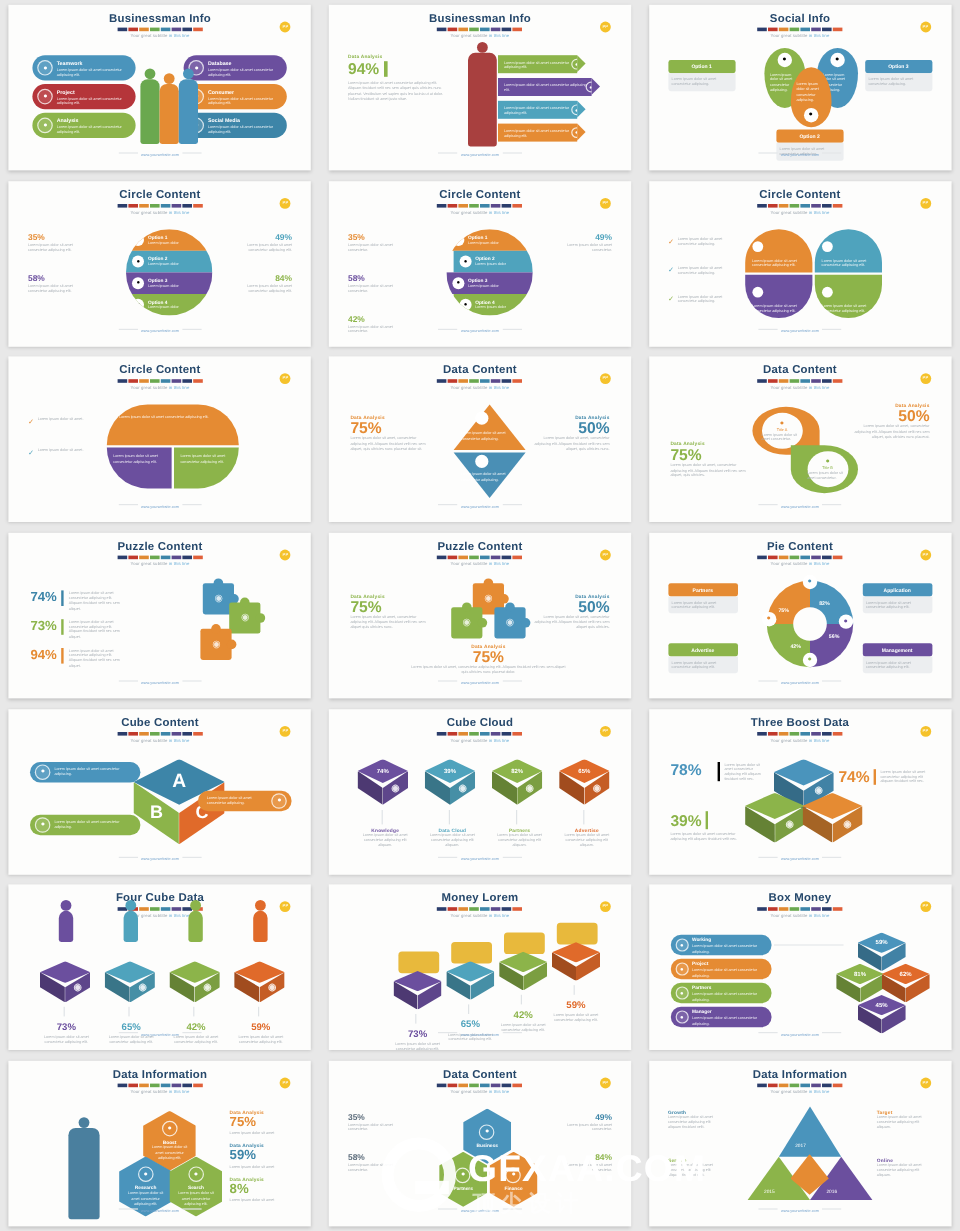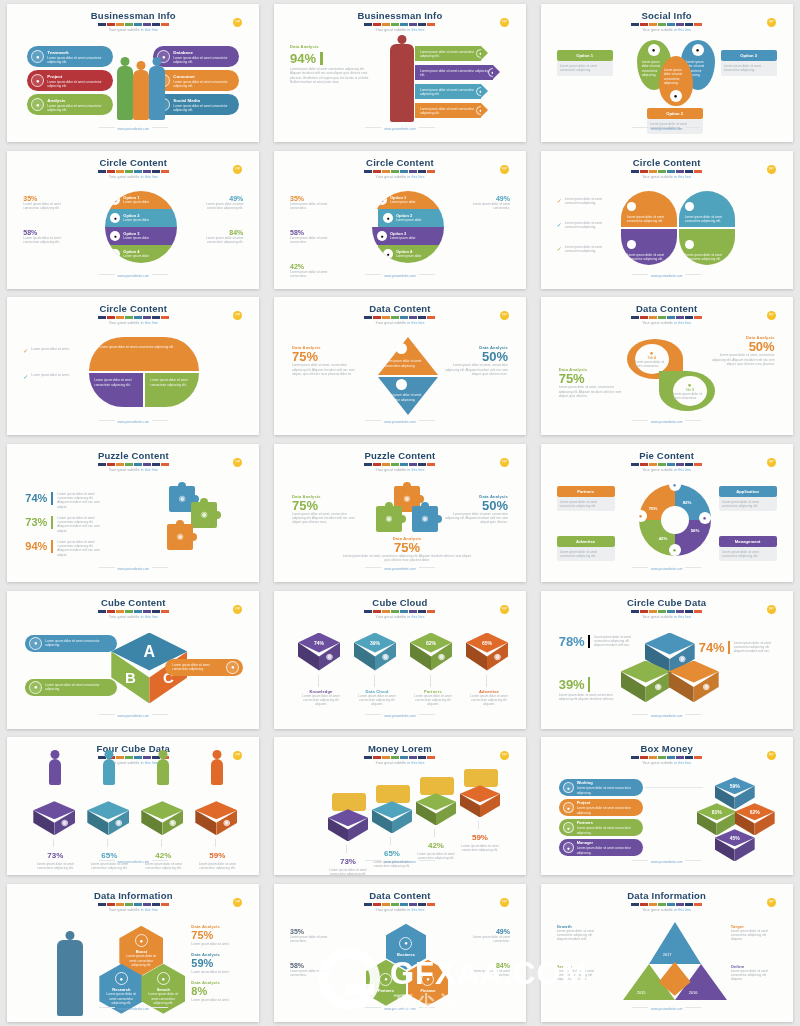--- a/index.html
+++ b/index.html
@@ -879,21 +879,21 @@
             <div class="cap" style="color:#e06a2a">Advertise</div>
             <div class="lorem">Lorem ipsum dolor sit amet consectetur adipiscing elit aliquam.</div>
           </div>
           <div class="s-foot">www.yourwebsite.com</div>
         </div>
       </div>
     </div>
     <div class="slide-cell">
       <div class="slide">
         <div class="slide-inner">
-          <div class="s-title">Circle Cube Data</div>
+          <div class="s-title">Three Boost Data</div>
           <div class="s-rule">
             <i style="background:#2b3d6b"></i>
             <i style="background:#c0392b"></i>
             <i style="background:#e08a32"></i>
             <i style="background:#6aa84f"></i>
             <i style="background:#3d85a8"></i>
             <i style="background:#5b4a8c"></i>
             <i style="background:#2b3d6b"></i>
             <i style="background:#e0603a"></i>
           </div>
@@ -920,21 +920,21 @@
           <div class="cube" style="left:120px;top:64px;width:50px;height:44px">
             <div class="top" style="background:#e58b33">
               <div class="face-t"></div>
             </div>
             <div class="lft" style="background:#a56425"></div>
             <div class="rgt" style="background:#ca7a2d">
               <div class="face-t" style="font-size:8px;opacity:.85">◉</div>
             </div>
           </div>
           <div style="position:absolute;left:10px;top:38px;width:78px;display:flex;gap:4px">
-            <span class="big-pct" style="color:#4a94bc;border-right:2px solid #000000;padding-right:3px">78%</span>
+            <span class="big-pct" style="color:#4a94bc;border-right:2px solid #000000;padding-right:13px">78%</span>
             <span style="width:42px">
               <div class="lorem">Lorem ipsum dolor sit amet consectetur adipiscing elit aliquam tincidunt velit nec.</div>
             </span>
           </div>
           <div style="position:absolute;left:10px;top:78px;width:60px"><span class="big-pct" style="color:#8cb44a;border-right:2px solid #8cb44a;padding-right:3px">39%</span><div class="lorem">Lorem ipsum dolor sit amet consectetur adipiscing elit aliquam tincidunt velit nec.</div></div>
           <div style="position:absolute;right:8px;top:44px;width:78px;display:flex;gap:4px">
             <span class="big-pct" style="color:#e58b33;border-right:2px solid #e58b33;padding-right:3px">74%</span>
             <span style="width:40px">
               <div class="lorem">Lorem ipsum dolor sit amet consectetur adipiscing elit aliquam tincidunt velit nec.</div>
             </span>

